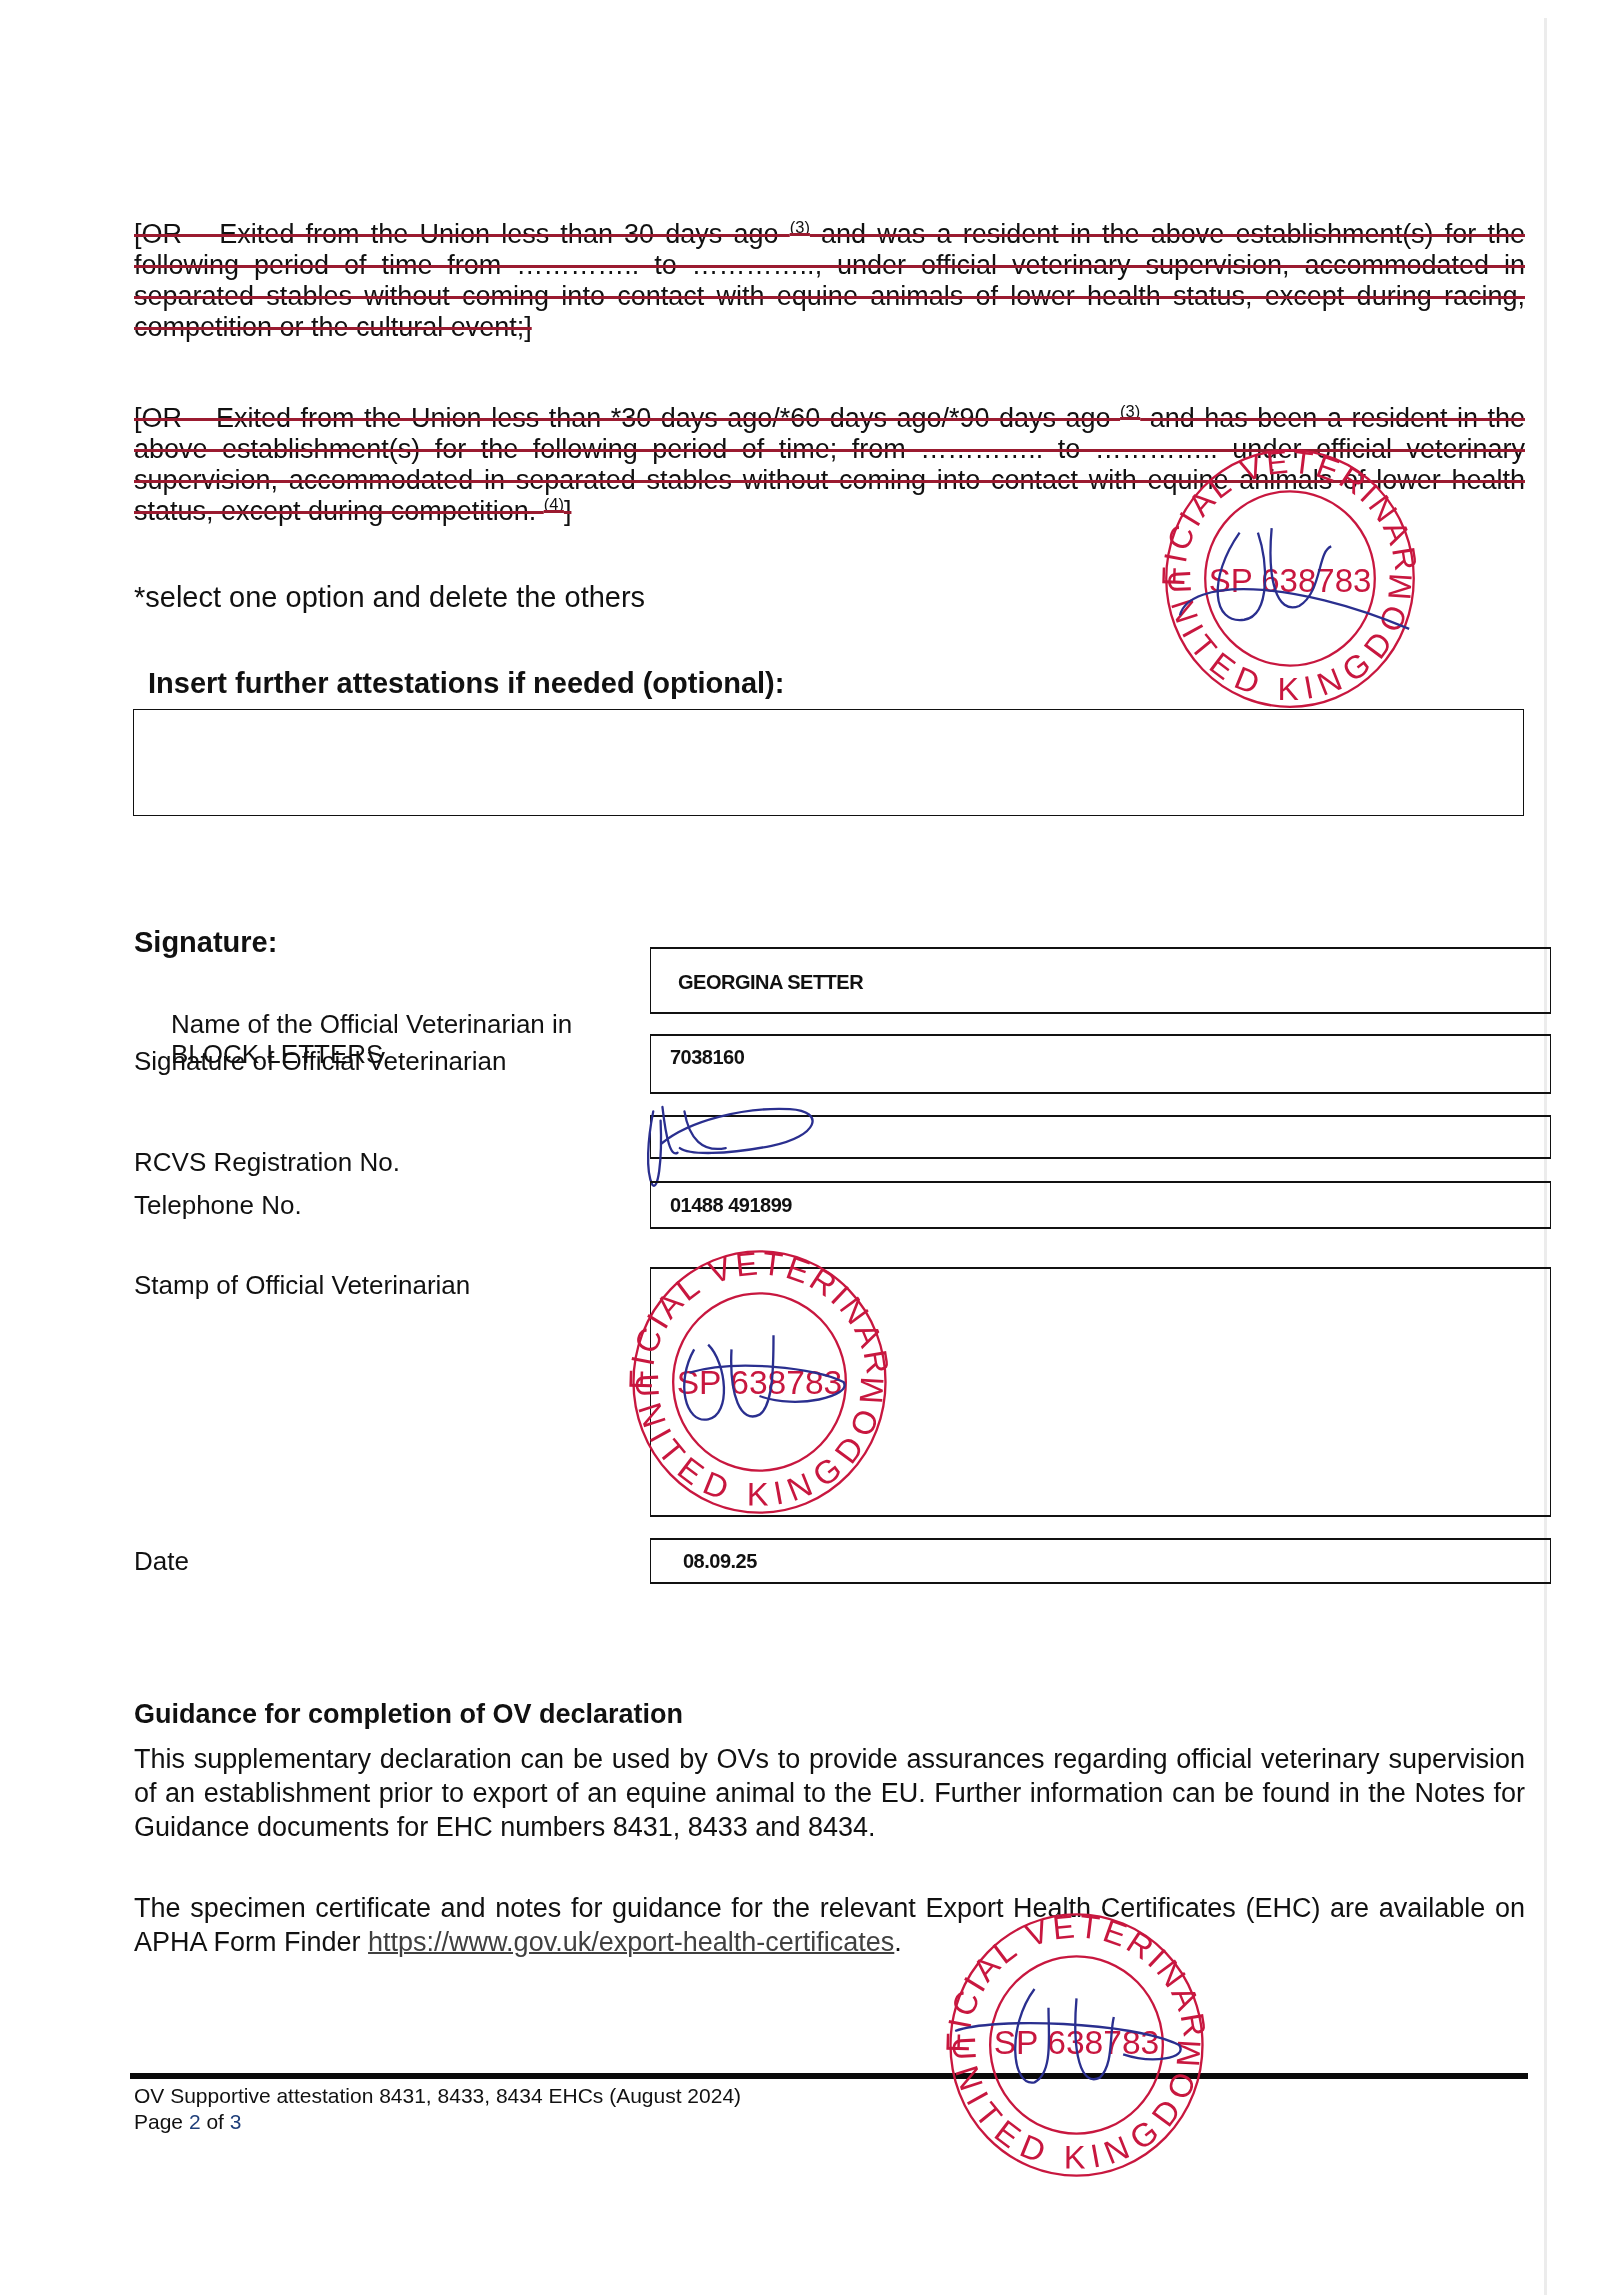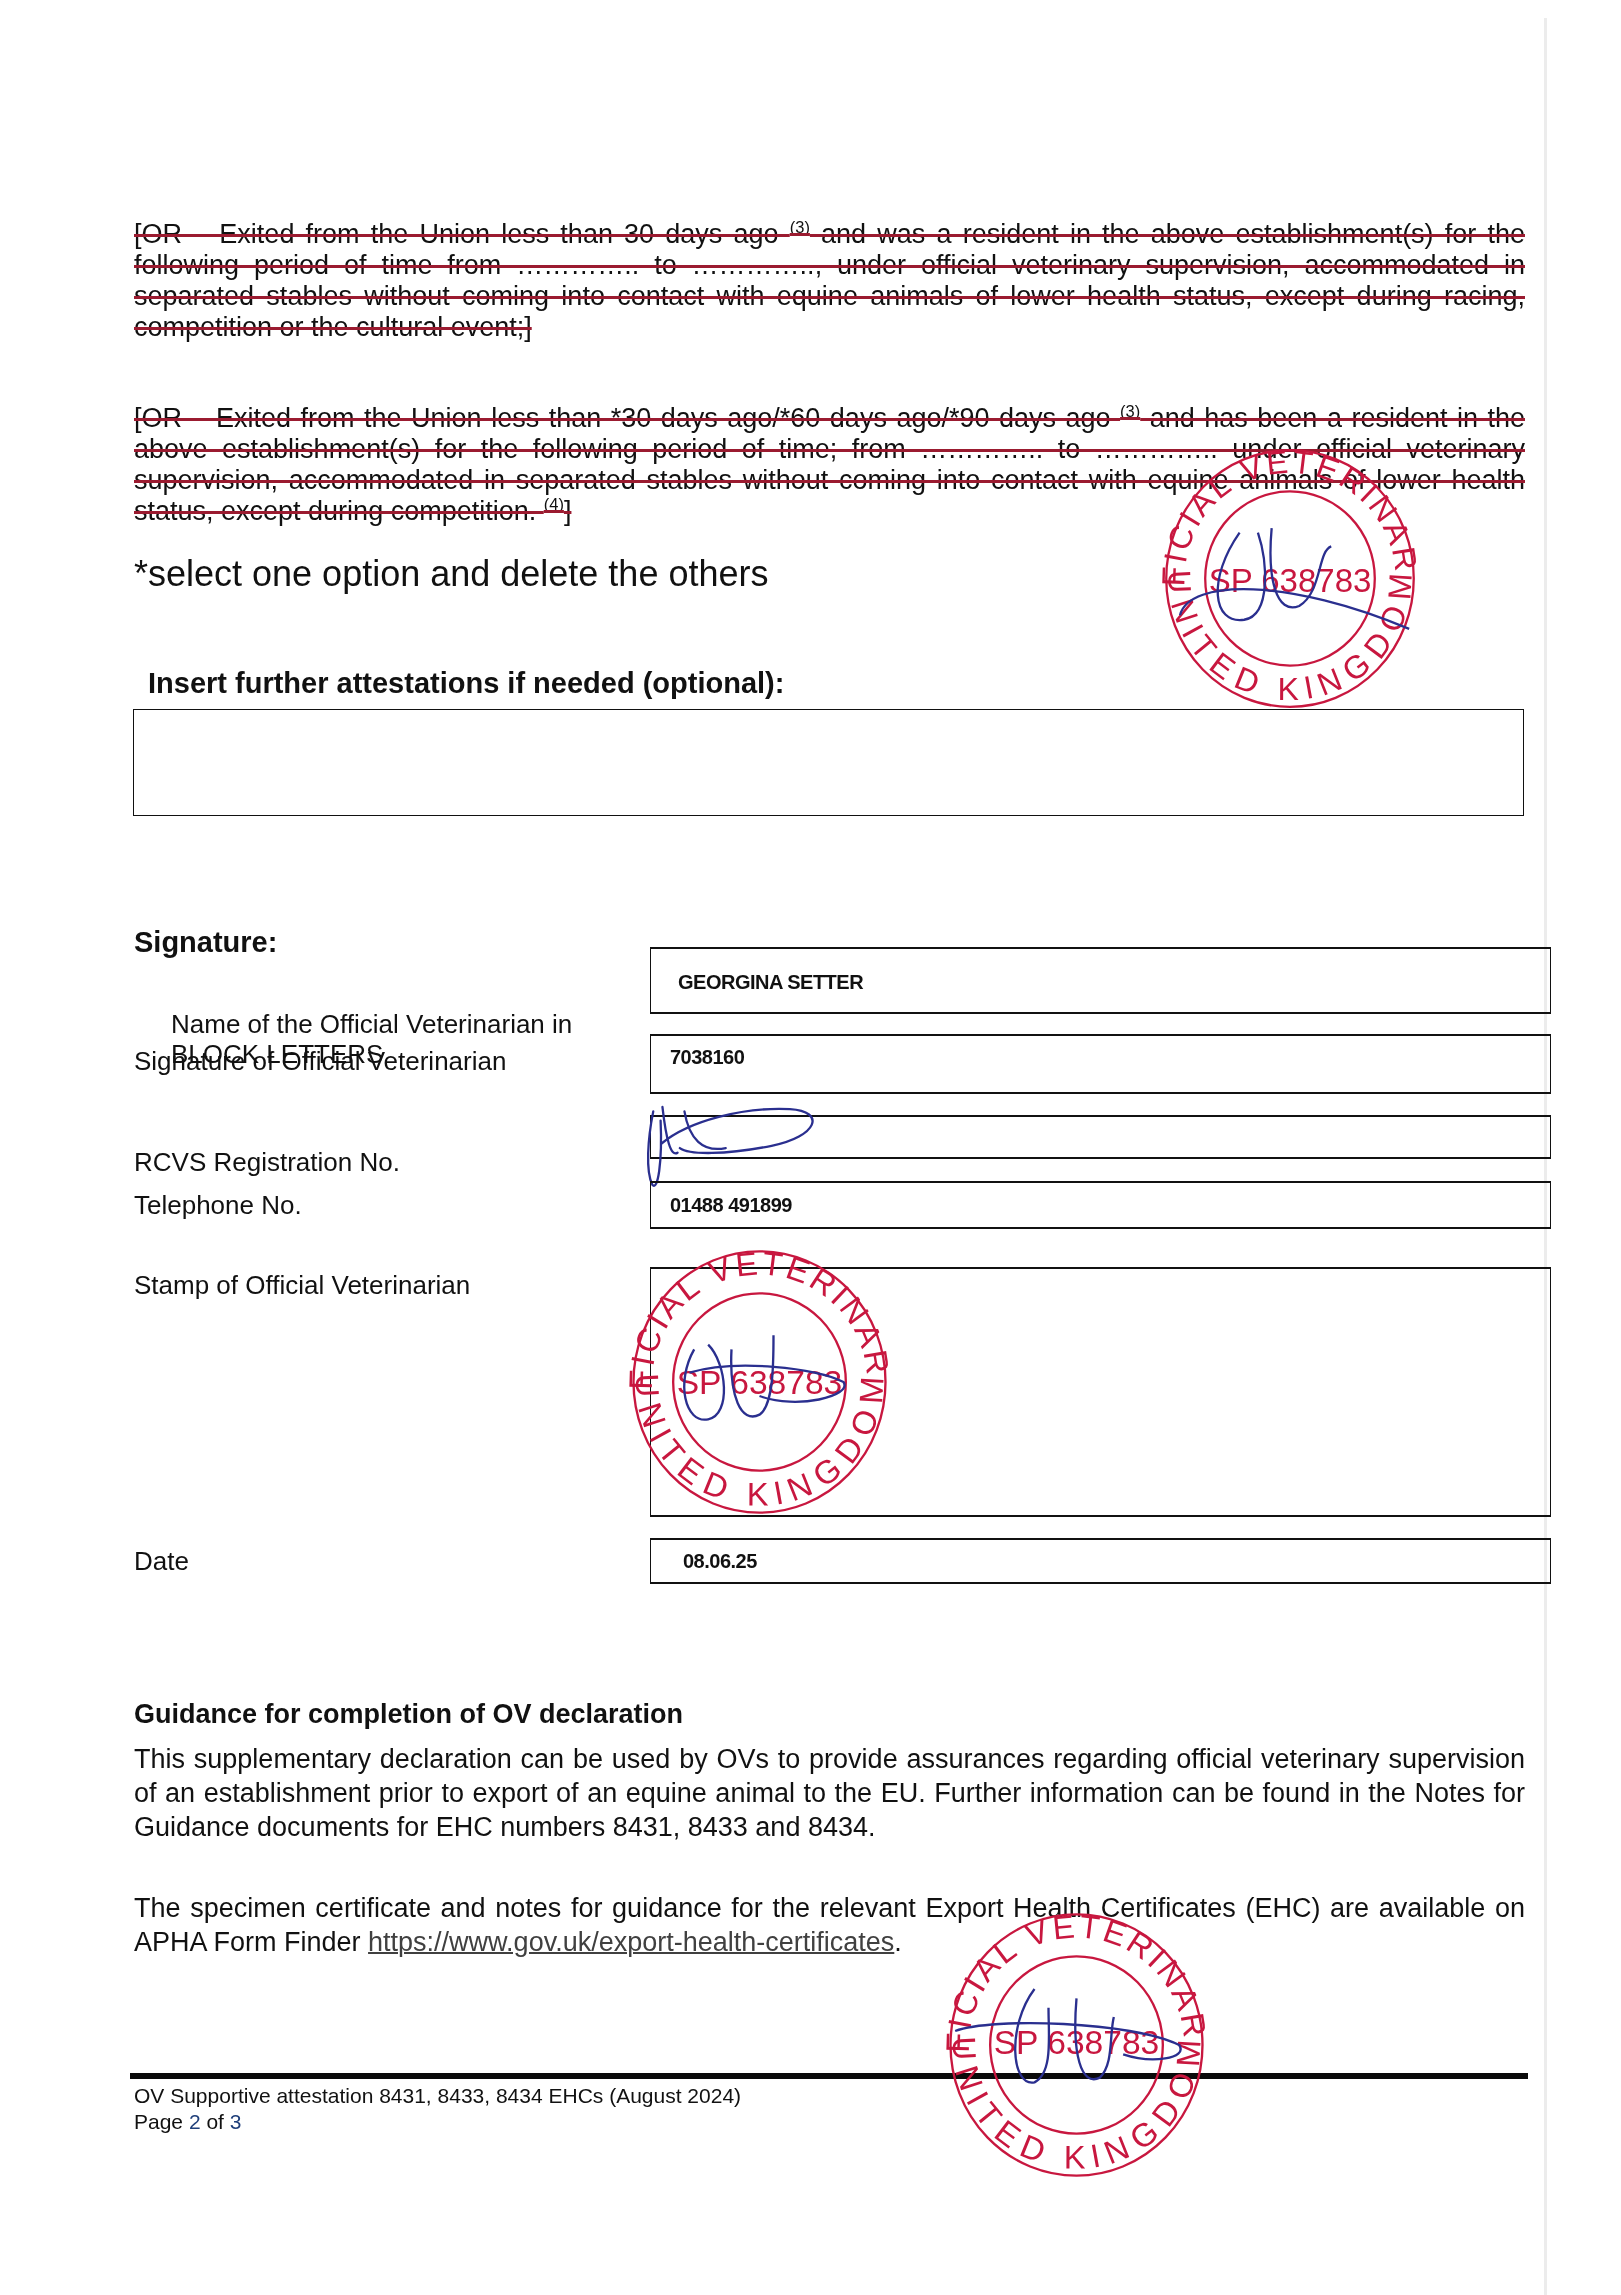--- a/index.html
+++ b/index.html
@@ -13,21 +13,21 @@
   }
   .para {
     position: absolute; left: 134px; width: 1391px;
     font-size: 27px; line-height: 31px; text-align: justify;
   }
   .struck {
     text-decoration: line-through; text-decoration-color: #9b1b30;
     text-decoration-thickness: 2.8px;
   }
   sup { font-size: 16.5px; line-height: 0; }
-  .note { position: absolute; left: 134px; top: 553px; font-size: 36px; }
+  .note { position: absolute; left: 134px; top: 581px; font-size: 29px; }
   .h-bold { position: absolute; font-weight: bold; }
   .h-further { left: 148px; top: 667px; font-size: 29px; }
   .optional-box {
     position: absolute; left: 133px; top: 709px; width: 1391px; height: 107px;
     border: 1.8px solid #111; box-sizing: border-box;
   }
   .h-sig { left: 134px; top: 895px; font-size: 29px; margin-top: 31px; }
   .field-label { position: absolute; left: 134px; font-size: 26px; line-height: 30px; }
   .field-box {
     position: absolute; left: 650px; width: 901px; border: 1.8px solid #111;
@@ -101,21 +101,21 @@
   <span class="field-value" style="left:19px; top:11px;">01488 491899</span>
 </div>
 
 <div class="field-label" style="top:1270px;">Stamp of Official Veterinarian</div>
 <div class="field-box" style="top:1267px; height:250px;">
   <span class="field-value" style="left:19px; top:13.8px;"></span>
 </div>
 
 <div class="field-label" style="top:1546px;">Date</div>
 <div class="field-box" style="top:1538px; height:46px;">
-  <span class="field-value" style="left:32px; top:10px;">08.06.25</span>
+  <span class="field-value" style="left:32px; top:10px;">08.09.25</span>
 </div>
 
 <div class="h-bold h-guidance">Guidance for completion of OV declaration</div>
 <div class="para" style="top:1742px; font-size:27px; line-height:34px;">This supplementary declaration can be used by OVs to provide assurances regarding official veterinary supervision of an establishment prior to export of an equine animal to the EU. Further information can be found in the Notes for Guidance documents for EHC numbers 8431, 8433 and 8434.</div>
 <div class="para" style="top:1891px; font-size:27px; line-height:34px;">
   <span>The specimen certificate and notes for guidance for the relevant Export Health Certificates (EHC) are available on APHA Form Finder </span><span class="link">https://www.gov.uk/export-health-certificates</span><span>.</span>
 </div>
 
 <div class="footer-rule"></div>
 <div class="footer-text" style="top:2084px;">OV Supportive attestation 8431, 8433, 8434 EHCs (August 2024)</div>

